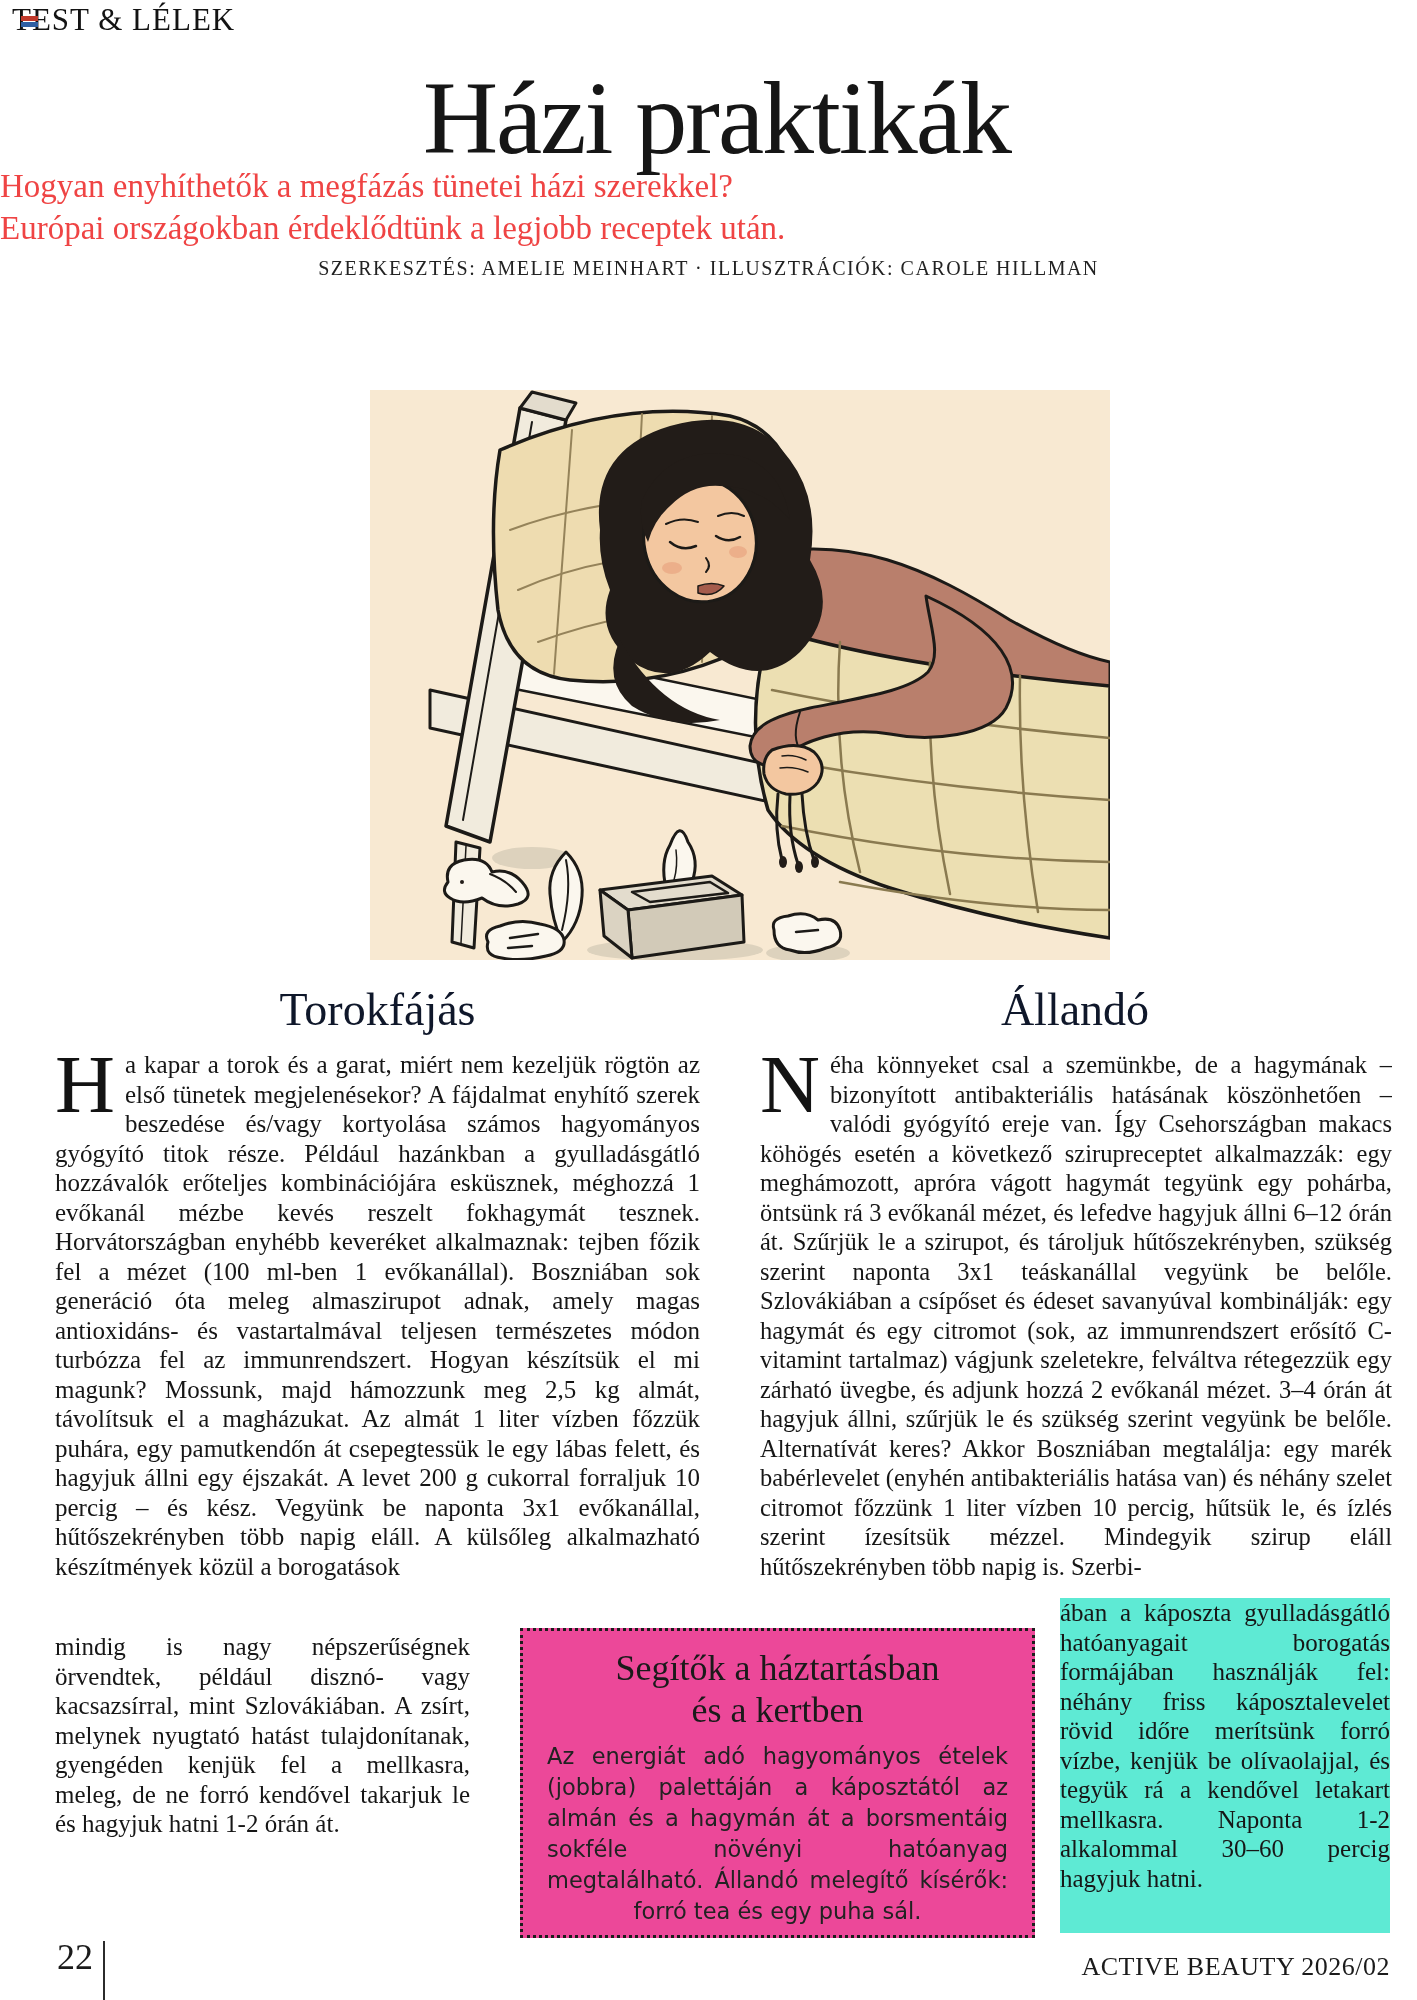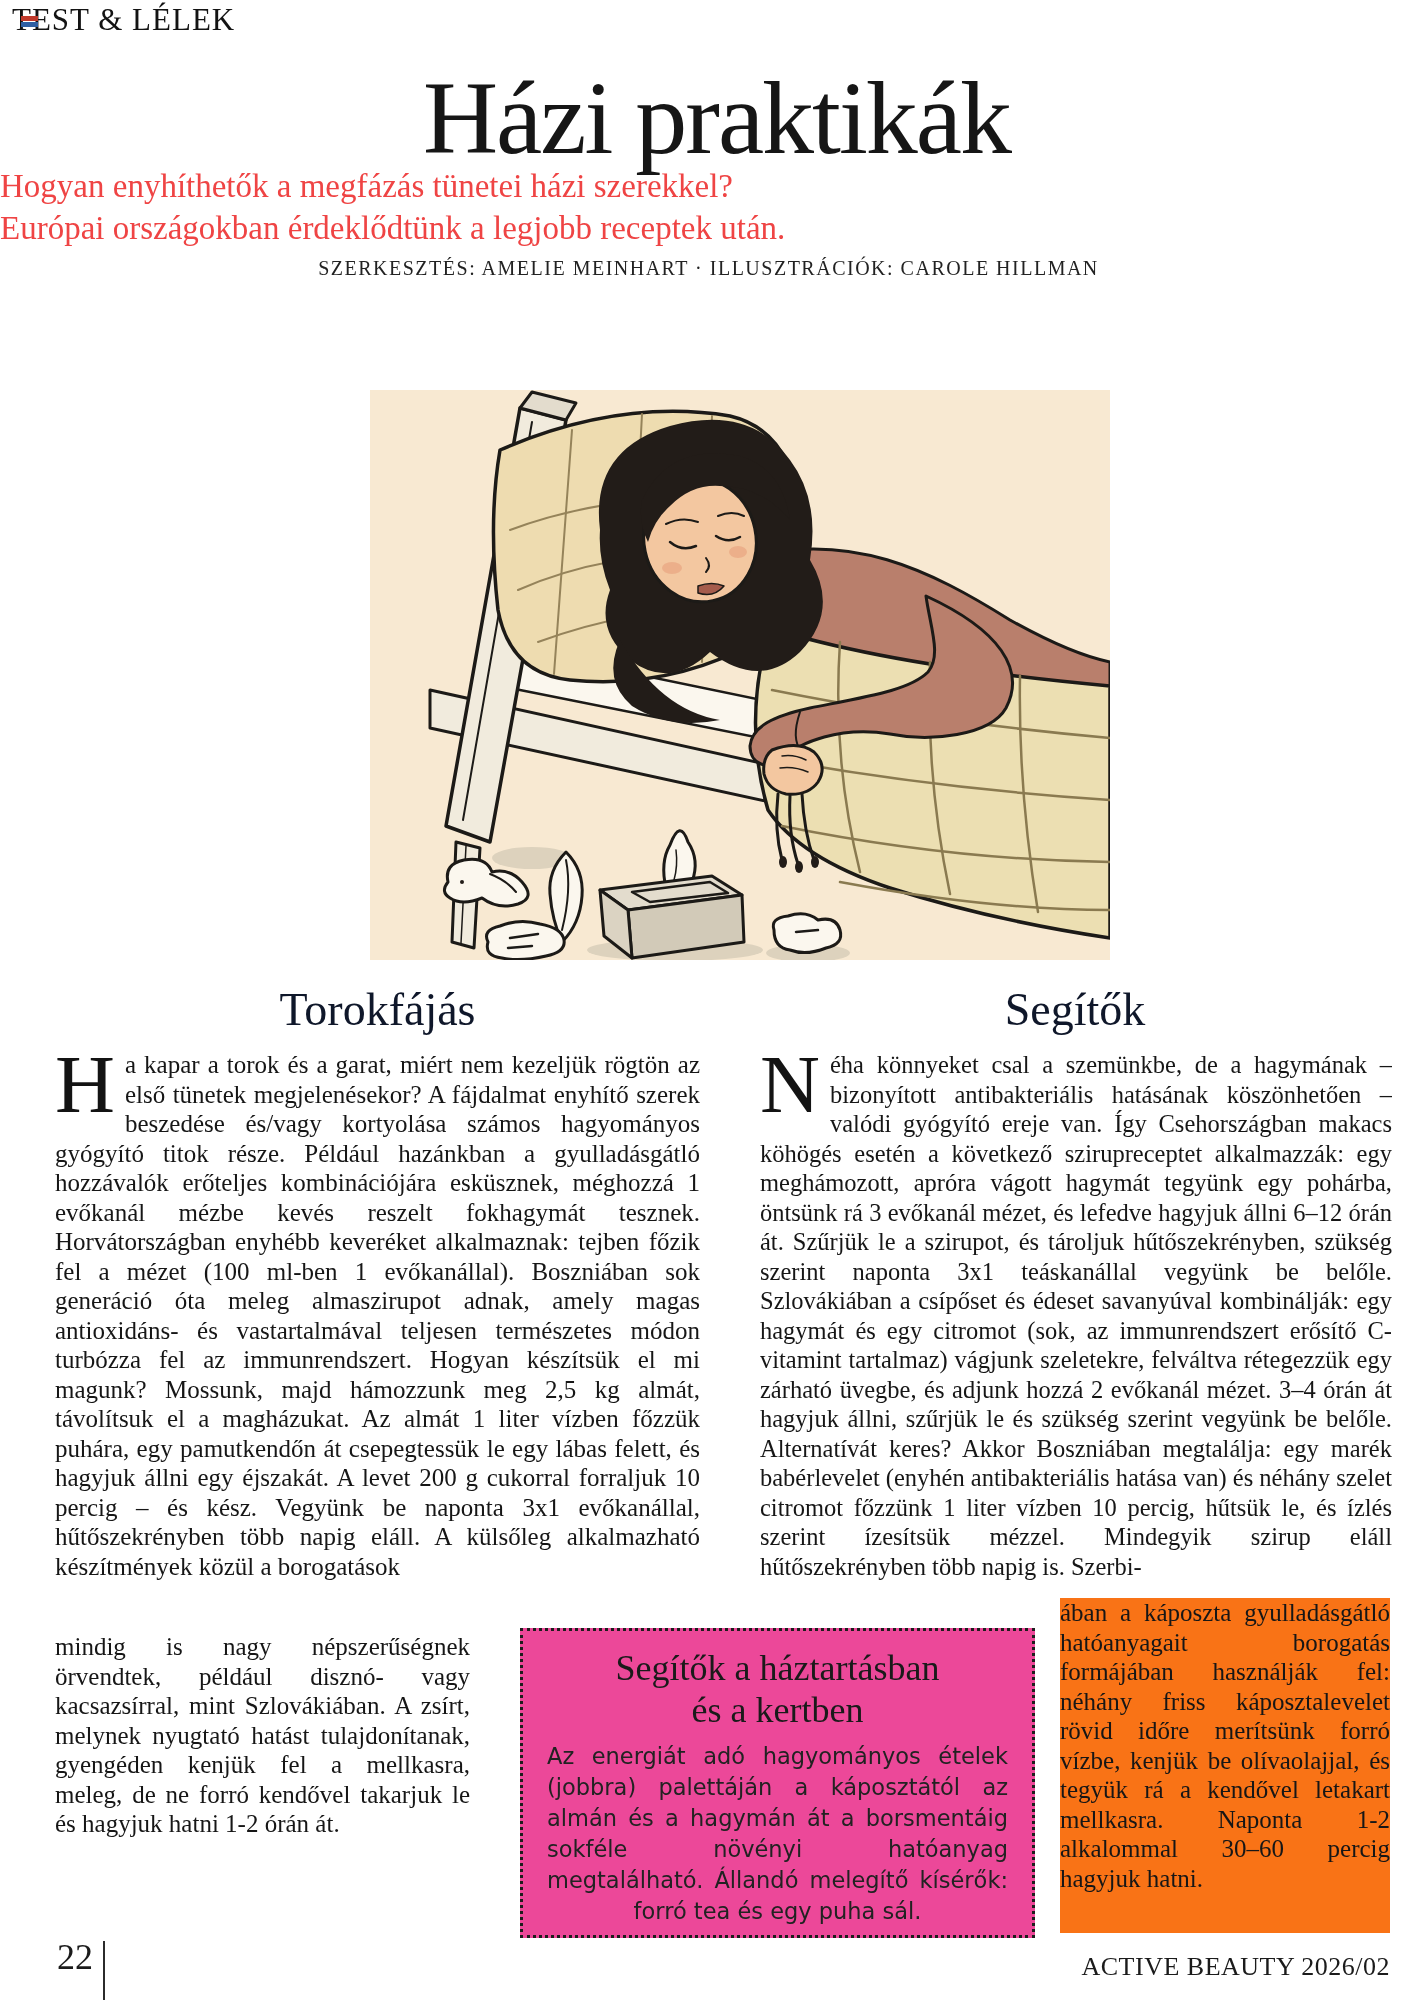--- a/index.html
+++ b/index.html
@@ -48,21 +48,21 @@
   .col-head.lh{left:55px;width:645px;}
   .col-head.rh{left:760px;width:630px;}
   .body{
     position:absolute;text-align:justify;color:#161616;
     font-size:25px;line-height:29.5px;overflow:hidden;
   }
   .body p{margin:0;}
   .left-wide{left:55px;top:1050px;width:645px;height:576px;}
   .right-wide{left:760px;top:1050px;width:632px;height:545px;font-size:24.5px;}
   .left-narrow{left:55px;top:1632px;width:415px;height:300px;}
-  .right-narrow{left:1060px;top:1598px;width:330px;height:335px;background:#f97316;z-index:4;}
+  .right-narrow{left:1060px;top:1598px;width:330px;height:335px;background:#5eead4;z-index:4;}
   .dropcap{
     float:left;font-size:83px;line-height:64px;padding:2px 10px 0 0;color:#131313;
   }
   
   .inset{
     position:absolute;left:520px;top:1628px;width:515px;height:310px;box-sizing:border-box;
     background:#ec4899;border:3px dotted #1d1d1d;z-index:5;padding:14px 24px;
   }
   .inset h3{
     margin:2px 0 10px 0;text-align:center;font-size:36px;line-height:42px;font-weight:400;color:#1a1a1a;
@@ -186,21 +186,21 @@
         <path class="nofill ink sw2" d="M 196,470 Q 202,500 192,540"></path>
         <path class="f-white ink sw3" d="M 118,552 Q 112,540 130,536 Q 150,528 170,534 Q 192,538 194,550 Q 196,562 176,566 Q 150,572 132,568 Q 114,566 118,552 Z"></path>
         <path class="nofill ink sw25" d="M 140,548 L 168,544 M 138,558 L 162,556"></path>
         <path class="f-white ink sw3" d="M 404,540 Q 400,528 418,526 Q 436,520 448,530 Q 466,526 470,540 Q 474,554 456,558 Q 436,566 420,560 Q 404,558 404,540 Z"></path>
         <path class="nofill ink sw25" d="M 426,542 L 448,540"></path>
       </g>
     </svg>
   </figure>
 
   <h2 class="col-head lh">Torokfájás</h2>
-  <h2 class="col-head rh">Segítők</h2>
+  <h2 class="col-head rh">Állandó</h2>
 
   <div class="body left-wide">
     <p><span class="dropcap">H</span><span>a kapar a torok és a garat, miért nem kezeljük rögtön az első tünetek megjelenésekor? A fájdalmat enyhítő szerek beszedése és/vagy kortyolása számos hagyományos gyógyító titok része. Például hazánkban a gyulladásgátló hozzávalók erőteljes kombinációjára esküsznek, méghozzá 1 evőkanál mézbe kevés reszelt fokhagymát tesznek. Horvátországban enyhébb keveréket alkalmaznak: tejben főzik fel a mézet (100 ml-ben 1 evőkanállal). Boszniában sok generáció óta meleg almaszirupot adnak, amely magas antioxidáns- és vastartalmával teljesen természetes módon turbózza fel az immunrendszert. Hogyan készítsük el mi magunk? Mossunk, majd hámozzunk meg 2,5 kg almát, távolítsuk el a magházukat. Az almát 1 liter vízben főzzük puhára, egy pamutkendőn át csepegtessük le egy lábas felett, és hagyjuk állni egy éjszakát. A levet 200 g cukorral forraljuk 10 percig – és kész. Vegyünk be naponta 3x1 evőkanállal, hűtőszekrényben több napig eláll. A külsőleg alkalmazható készítmények közül a borogatások</span></p>
   </div>
   <div class="body left-narrow">
     <p>mindig is nagy népszerűségnek örvendtek, például disznó- vagy kacsazsírral, mint Szlovákiában. A zsírt, melynek nyugtató hatást tulajdonítanak, gyengéden kenjük fel a mellkasra, meleg, de ne forró kendővel takarjuk le és hagyjuk hatni 1-2 órán át.</p>
   </div>
 
   <div class="body right-wide">
     <p><span class="dropcap">N</span><span>éha könnyeket csal a szemünkbe, de a hagymának – bizonyított antibakteriális hatásának köszönhetően – valódi gyógyító ereje van. Így Csehországban makacs köhögés esetén a következő szirupreceptet alkalmazzák: egy meghámozott, apróra vágott hagymát tegyünk egy pohárba, öntsünk rá 3 evőkanál mézet, és lefedve hagyjuk állni 6–12 órán át. Szűrjük le a szirupot, és tároljuk hűtőszekrényben, szükség szerint naponta 3x1 teáskanállal vegyünk be belőle. Szlovákiában a csípőset és édeset savanyúval kombinálják: egy hagymát és egy citromot (sok, az immunrendszert erősítő C-vitamint tartalmaz) vágjunk szeletekre, felváltva rétegezzük egy zárható üvegbe, és adjunk hozzá 2 evőkanál mézet. 3–4 órán át hagyjuk állni, szűrjük le és szükség szerint vegyünk be belőle. Alternatívát keres? Akkor Boszniában megtalálja: egy marék babérlevelet (enyhén antibakteriális hatása van) és néhány szelet citromot főzzünk 1 liter vízben 10 percig, hűtsük le, és ízlés szerint ízesítsük mézzel. Mindegyik szirup eláll hűtőszekrényben több napig is. Szerbi-</span></p>

